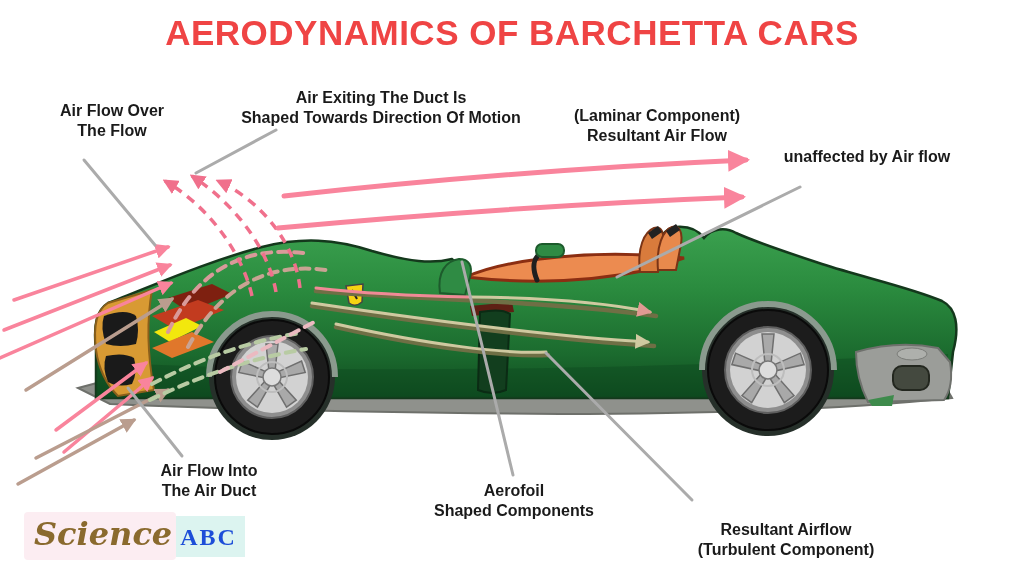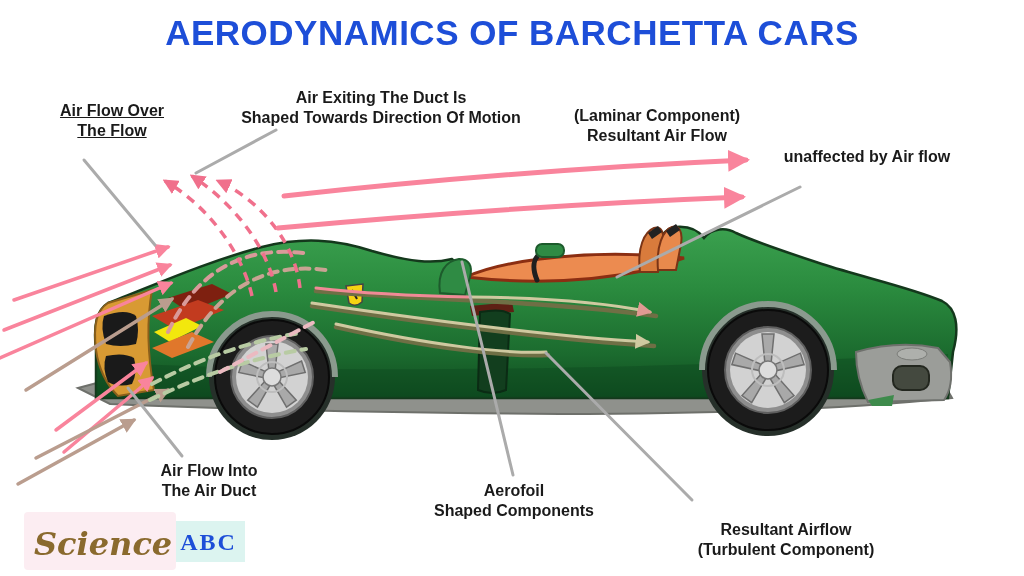--- a/index.html
+++ b/index.html
@@ -1,33 +1,33 @@
 <!DOCTYPE html>
 <html><head>
 <meta charset="utf-8">
 <style>
   html,body{margin:0;padding:0;background:#ffffff;}
   .stage{position:relative;width:1024px;height:576px;background:#ffffff;overflow:hidden;
          font-family:"Liberation Sans",sans-serif;}
   .stage svg{position:absolute;left:0;top:0;}
   .title{position:absolute;top:12px;left:0;right:0;text-align:center;
-         font-weight:800;font-size:35px;line-height:42px;color:#1d4ed8;letter-spacing:.5px;}
+         font-weight:800;font-size:35px;line-height:42px;color:#ef4444;letter-spacing:.5px;}
   .lbl{position:absolute;transform:translateX(-50%);text-align:center;
        font-weight:bold;font-size:16px;line-height:20px;color:#1A1A1A;white-space:nowrap;}
-  .lbl-hood{left:112px;top:101px;text-decoration:underline;}
+  .lbl-hood{left:112px;top:101px;}
   .lbl-exit{left:381px;top:88px;}
   .lbl-laminar{left:657px;top:106px;}
   .lbl-cabin{left:867px;top:147px;}
   .lbl-intake{left:209px;top:461px;}
   .lbl-aerofoil{left:514px;top:481px;}
   .lbl-turbulent{left:786px;top:520px;}
   .logo{position:absolute;left:24px;top:512px;display:flex;align-items:center;}
   .logo-script{font-family:"DejaVu Serif",serif;font-style:italic;font-weight:bold;
                font-size:32px;line-height:40px;color:#8A6A2E;background:#FCEDF2;
-               padding:12px 4px 6px 10px;border-radius:4px;}
+               padding:2px 4px 6px 10px;border-radius:4px;}
   .logo-caps{font-family:"Liberation Serif",serif;font-weight:bold;font-size:24px;
              color:#1d4ed8;background:#DCF4F0;padding:8px 8px 6px 4px;letter-spacing:2px;}
 </style>
 </head>
 <body>
 
 <div class="stage">
 
   <svg width="1024" height="576" viewBox="0 0 1024 576">
     <defs>

